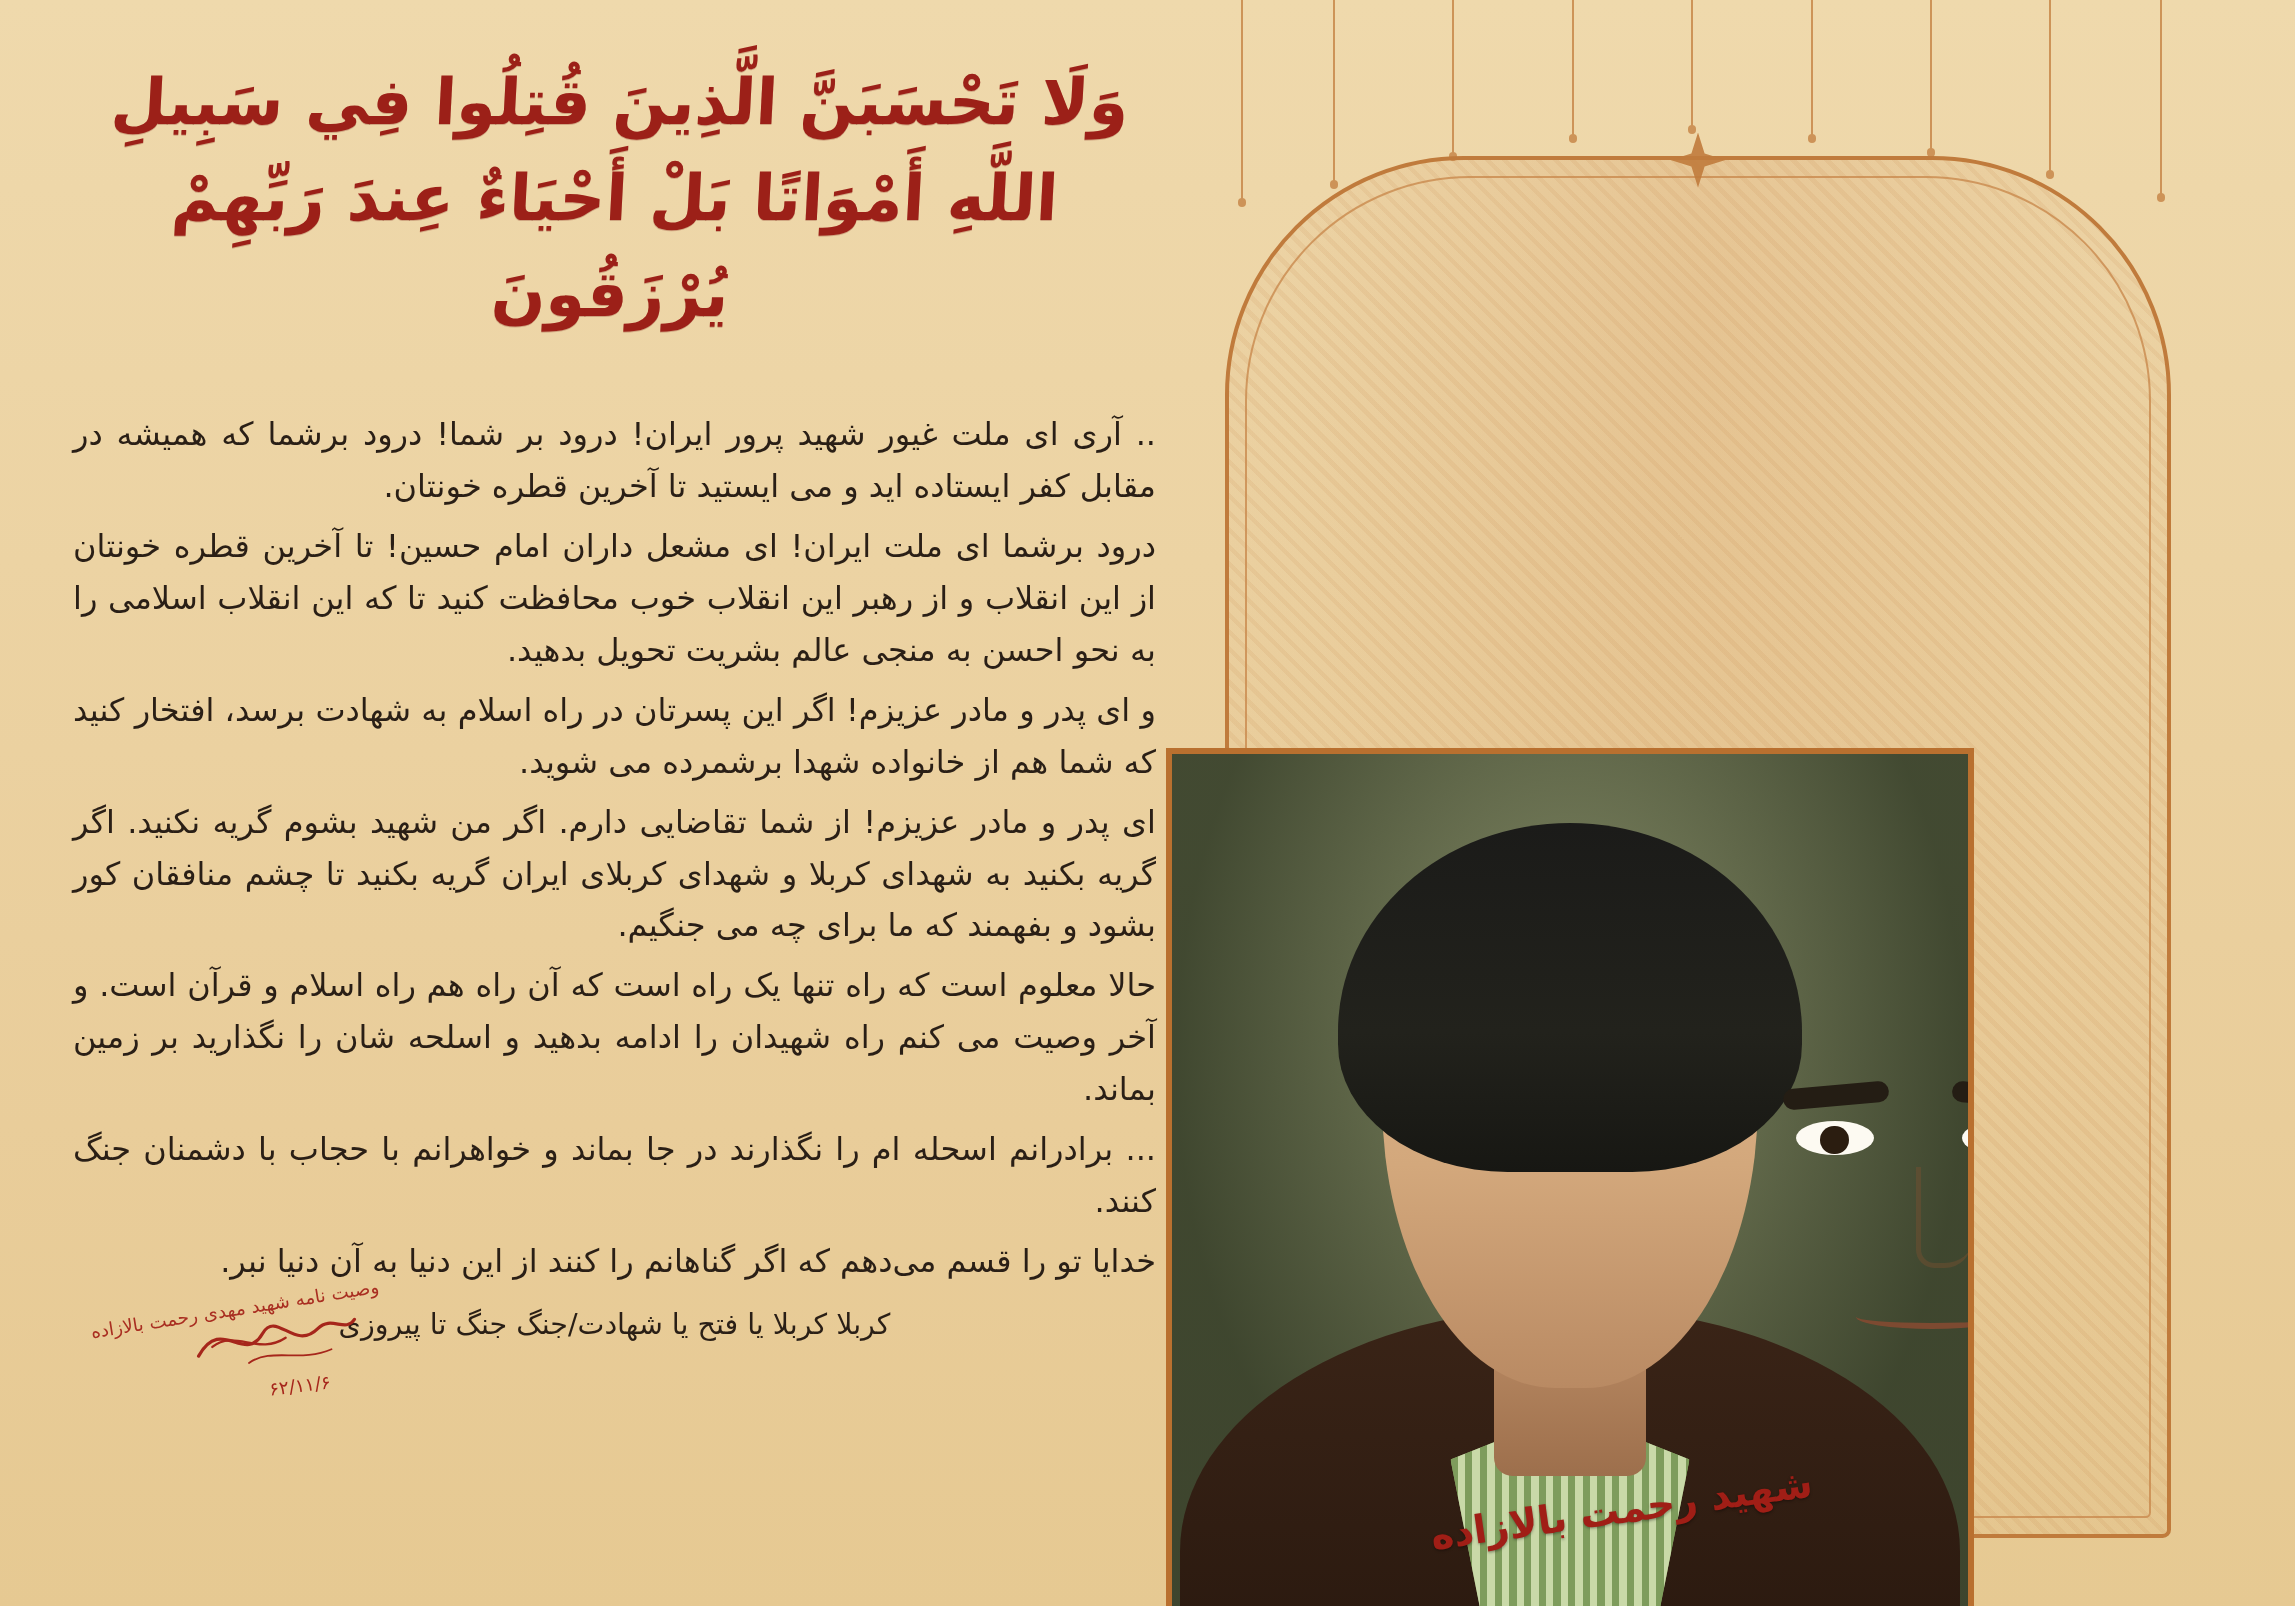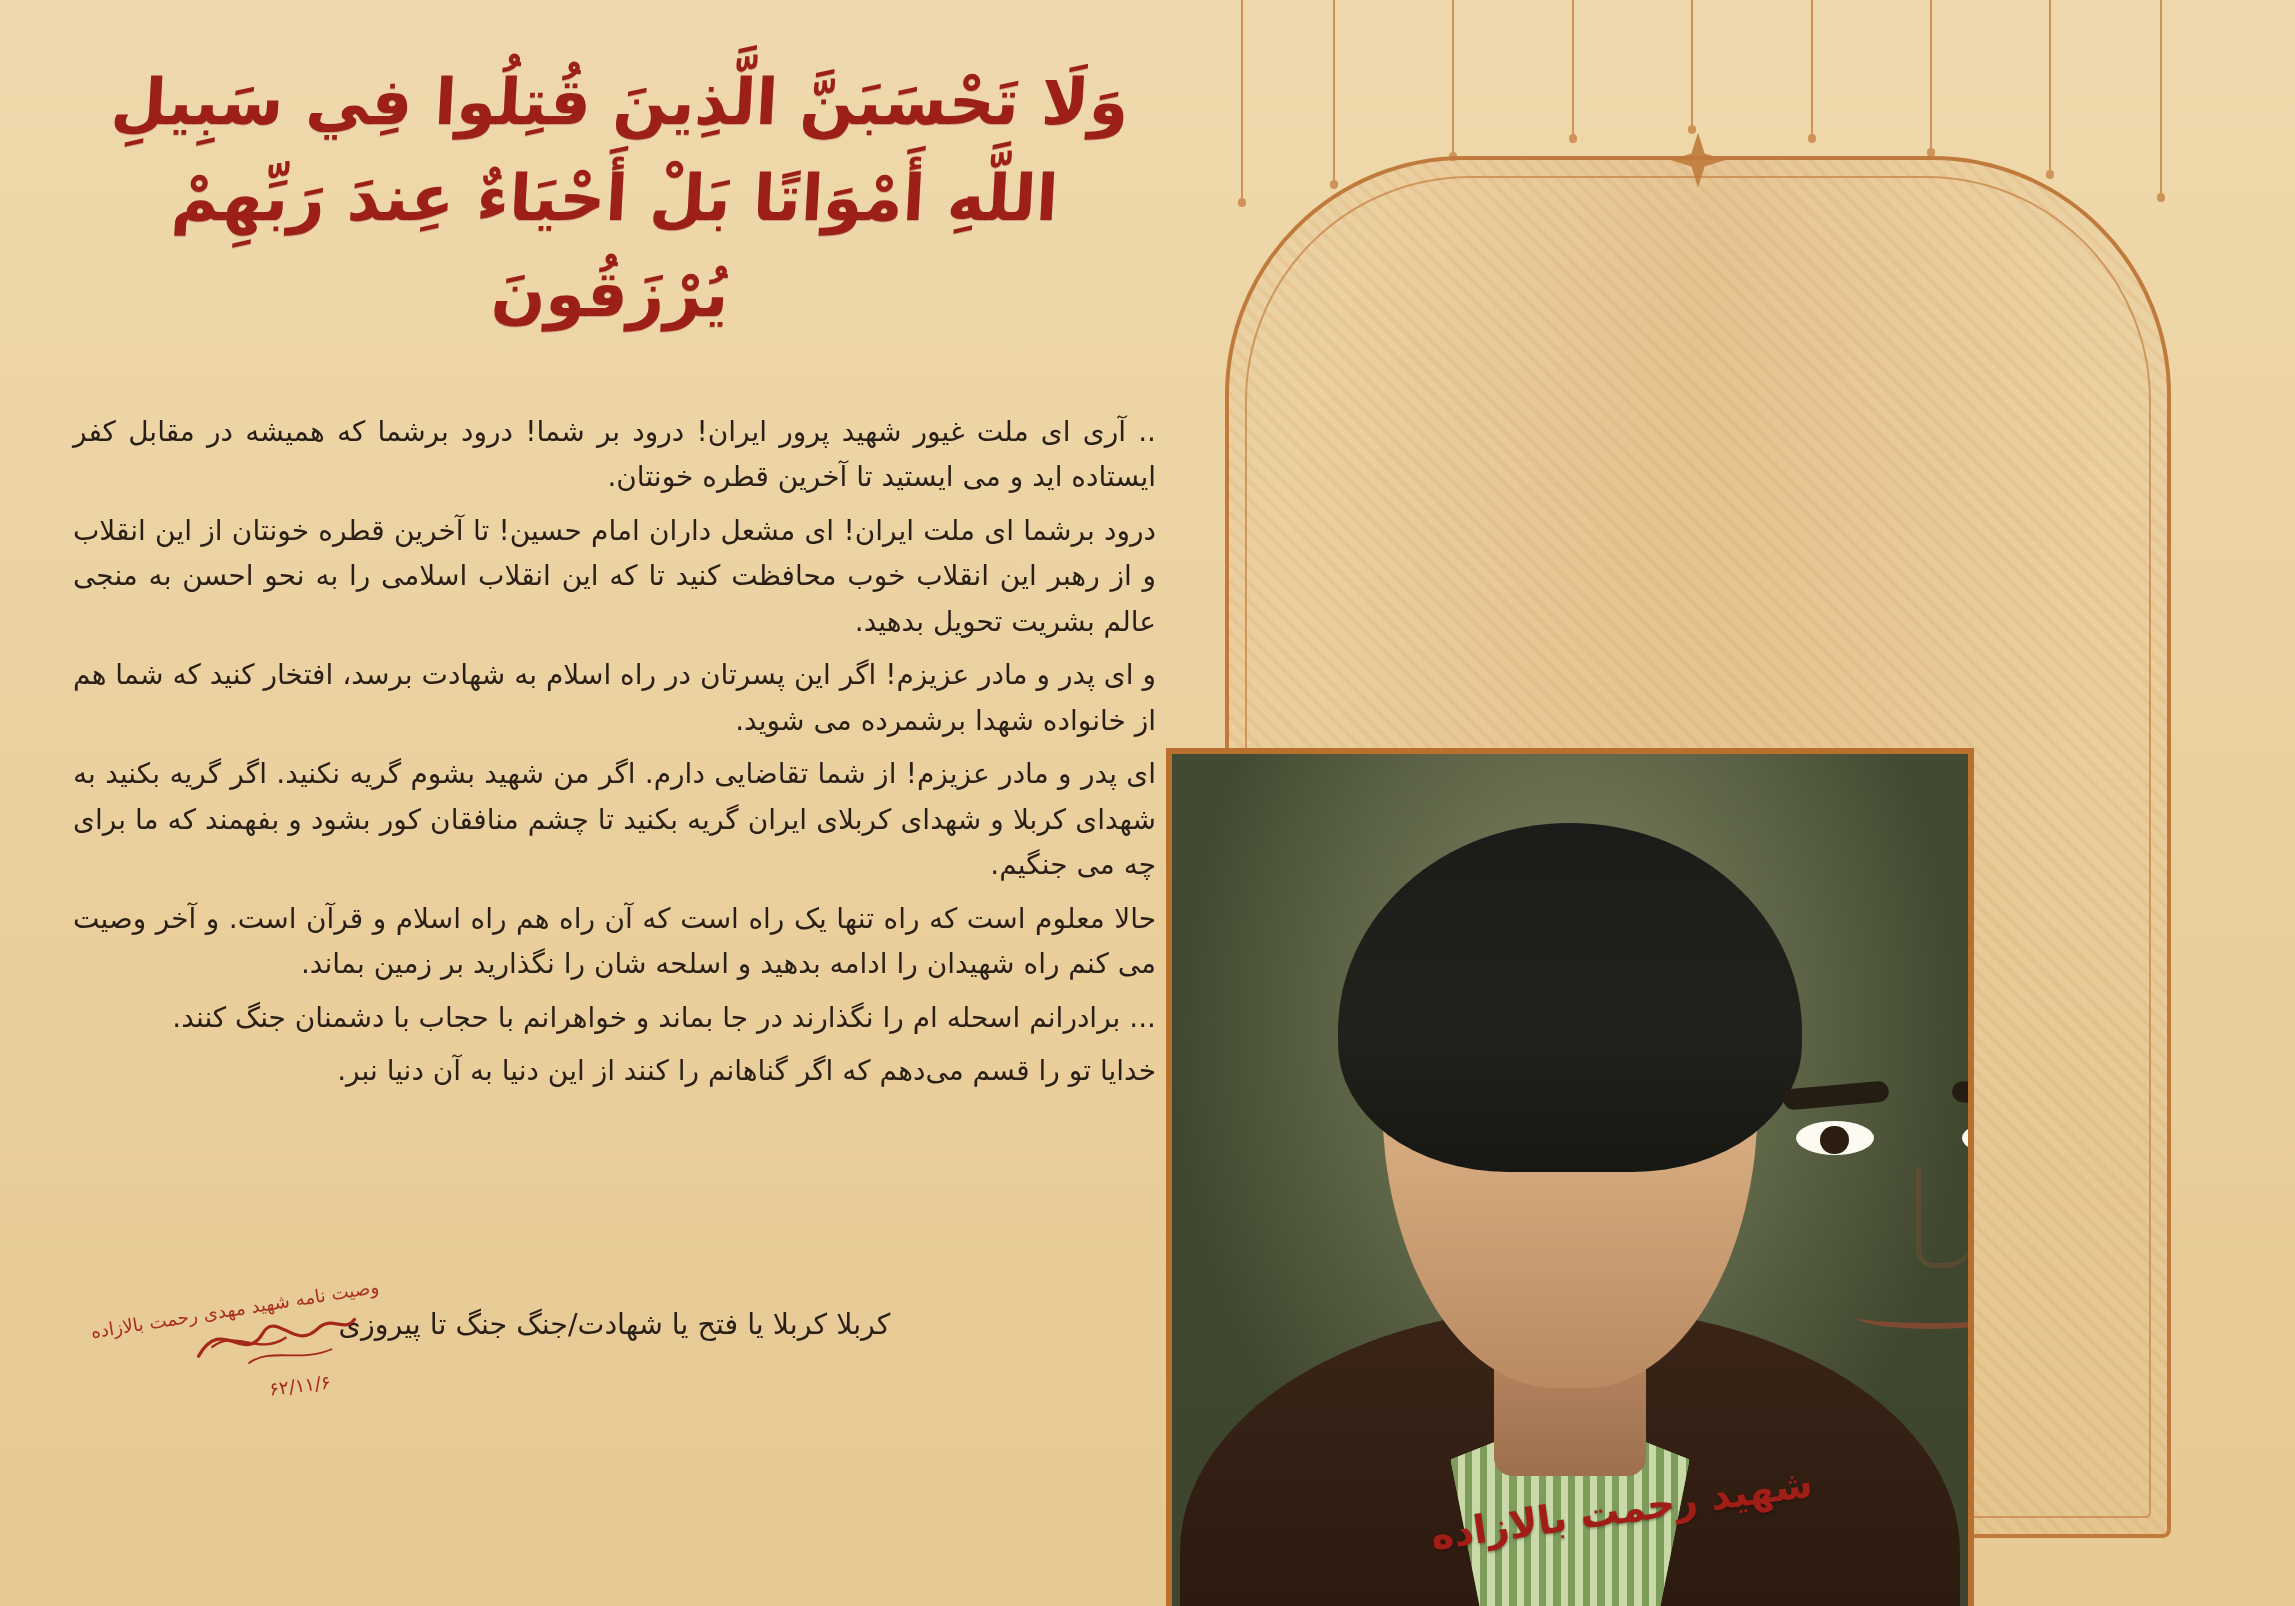--- a/index.html
+++ b/index.html
@@ -52,21 +52,21 @@
     line-height: 1.4;
   }
 
   
   .will-text {
     position: absolute;
     top: 409px;
     right: 1139px;
     left: 73px;
     color: #2a1f16;
-    font-size: 28px;
+    font-size: 32px;
     line-height: 1.62;
     text-align: justify;
     text-justify: inter-word;
   }
   .will-text p {
     margin: 0 0 8.3px 0;
   }
 
   .slogan {
     position: absolute;

